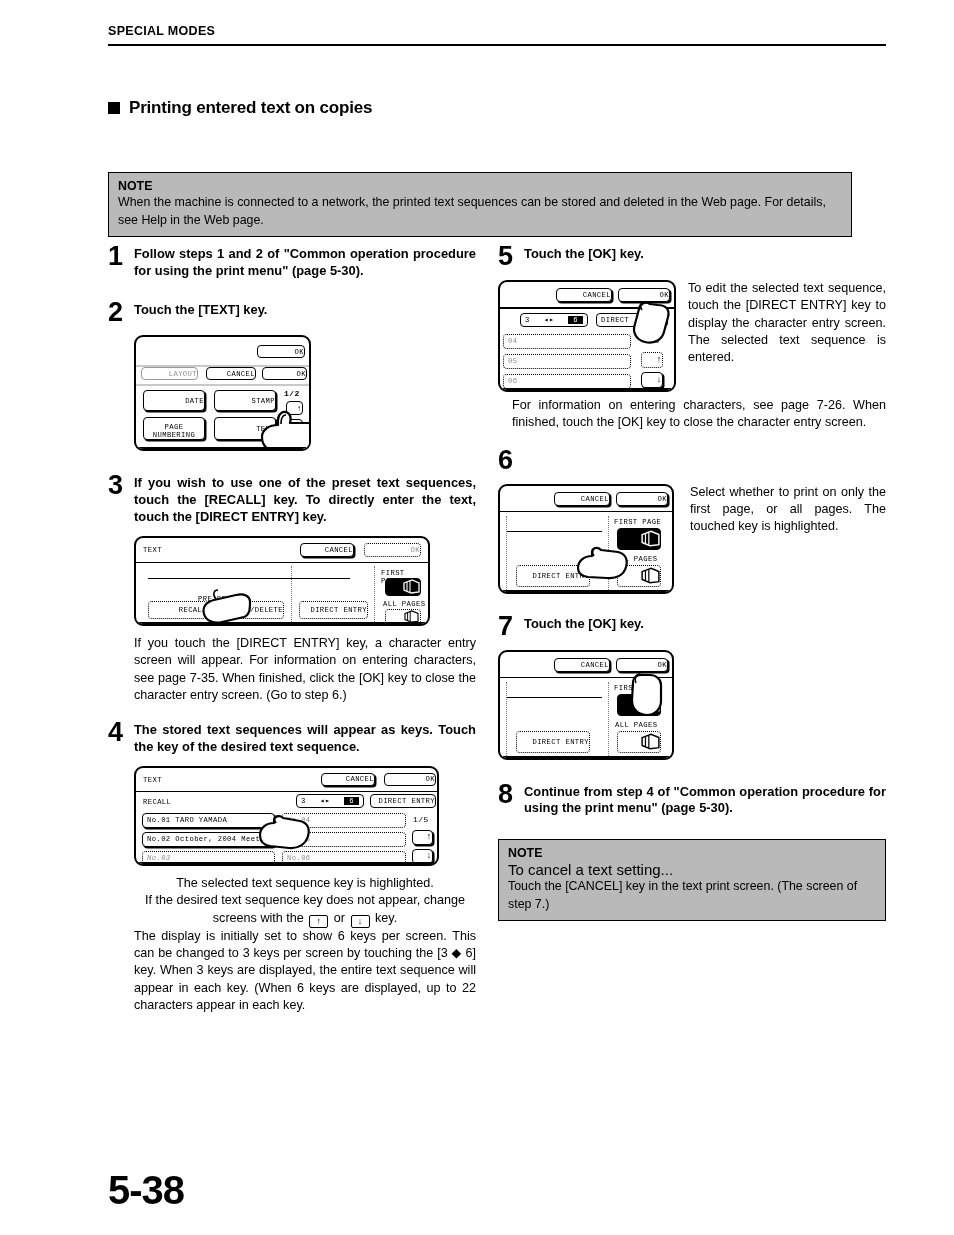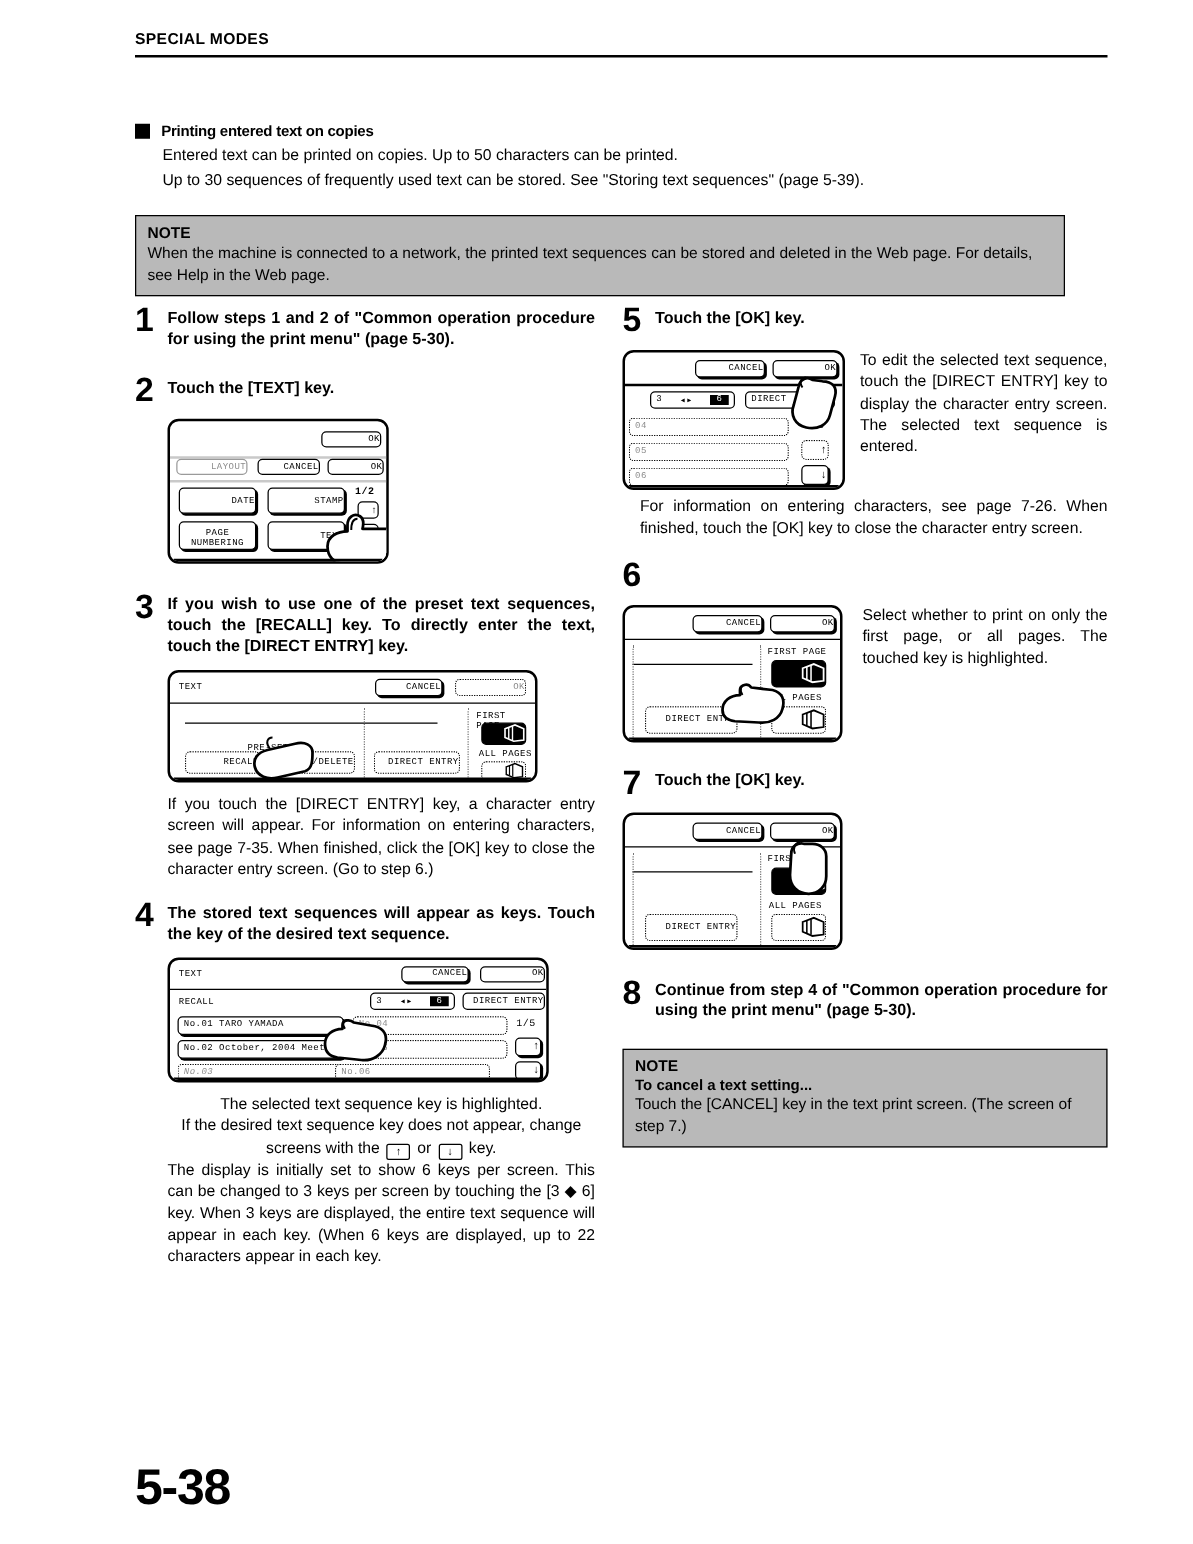--- a/index.html
+++ b/index.html
@@ -21,32 +21,32 @@
     font-size:12.5px; font-weight:bold; letter-spacing:.3px;
   }
   .page-header .hrule {
     margin-top:6px; border-bottom:2.2px solid #000;
   }
 
   
   .section { position:absolute; left:108px; top:98px; width:780px; }
   .sec-title-row { display:flex; align-items:center; gap:9px; }
   .sec-bullet { width:12px; height:12px; background:#000; display:inline-block; }
-  .sec-title { font-size:12px; font-weight:bold; letter-spacing:-.2px; }
+  .sec-title { font-size:17px; font-weight:bold; letter-spacing:-.2px; }
   .sec-body { margin-left:22px; margin-top:4px; }
   .sec-body p { margin:0 0 2px 0; font-size:12.6px; line-height:1.42; }
 
   
   .note-box {
     background:#b9b9b9;
     border:1.6px solid #000;
     padding:6px 9px 7px 9px;
   }
   .note-box .note-title { font-size:12.4px; font-weight:bold; margin-bottom:1px; }
-  .note-box .note-sub { font-size:12px; font-weight:bold; }
+  .note-box .note-sub { font-size:15px; font-weight:normal; }
   .note-box p { margin:0; font-size:12.4px; line-height:1.42; }
 
   #note-top { position:absolute; left:108px; top:172px; width:744px; }
 
   
   .col { position:absolute; }
   #col-left  { left:108px; top:244px; width:368px; }
   #col-right { left:498px; top:244px; width:388px; }
 
   
@@ -111,24 +111,20 @@
 <div class="page-header">
   <div class="htitle">SPECIAL MODES</div>
   <div class="hrule"></div>
 </div>
 
 <div class="section">
   <div class="sec-title-row">
     <span class="sec-bullet"></span>
     <span class="sec-title">Printing entered text on copies</span>
   </div>
-  <div class="sec-body">
-    <p>Entered text can be printed on copies. Up to 50 characters can be printed.</p>
-    <p>Up to 30 sequences of frequently used text can be stored. See "Storing text sequences" (page 5-39).</p>
-  </div>
 </div>
 
 <div class="note-box" id="note-top">
   <div class="note-title">NOTE</div>
   <p>When the machine is connected to a network, the printed text sequences can be stored and deleted in the Web page. For details, see Help in the Web page.</p>
 </div>
 
 <div class="col" id="col-left">
 
   <div class="step">
@@ -282,21 +278,21 @@
       <div class="key dot left" style="position:absolute;left:6px;top:83px;width:133px;height:14px;font-style:italic;">
         <span class="lbl gray">No.03</span>
       </div>
 
       <div class="key dot left" style="position:absolute;left:146px;top:45px;width:124px;height:15px;">
         <span class="lbl gray">No.04</span>
       </div>
       <div class="key dot left" style="position:absolute;left:146px;top:64px;width:124px;height:15px;">
         <span class="lbl gray">No.05</span>
       </div>
-      <div class="key dot left" style="position:absolute;left:132px;top:83px;width:124px;height:14px;">
+      <div class="key dot left" style="position:absolute;left:146px;top:83px;width:124px;height:14px;">
         <span class="lbl gray">No.06</span>
       </div>
 
       <div class="lbl" style="position:absolute;left:277px;top:47px;font-size:8px;">1/5</div>
       <div class="key sh" style="position:absolute;left:276px;top:62px;width:21px;height:15px;">
         <span style="font-size:9px;">↑</span>
       </div>
       <div class="key sh" style="position:absolute;left:276px;top:81px;width:21px;height:15px;">
         <span style="font-size:9px;">↓</span>
       </div>

